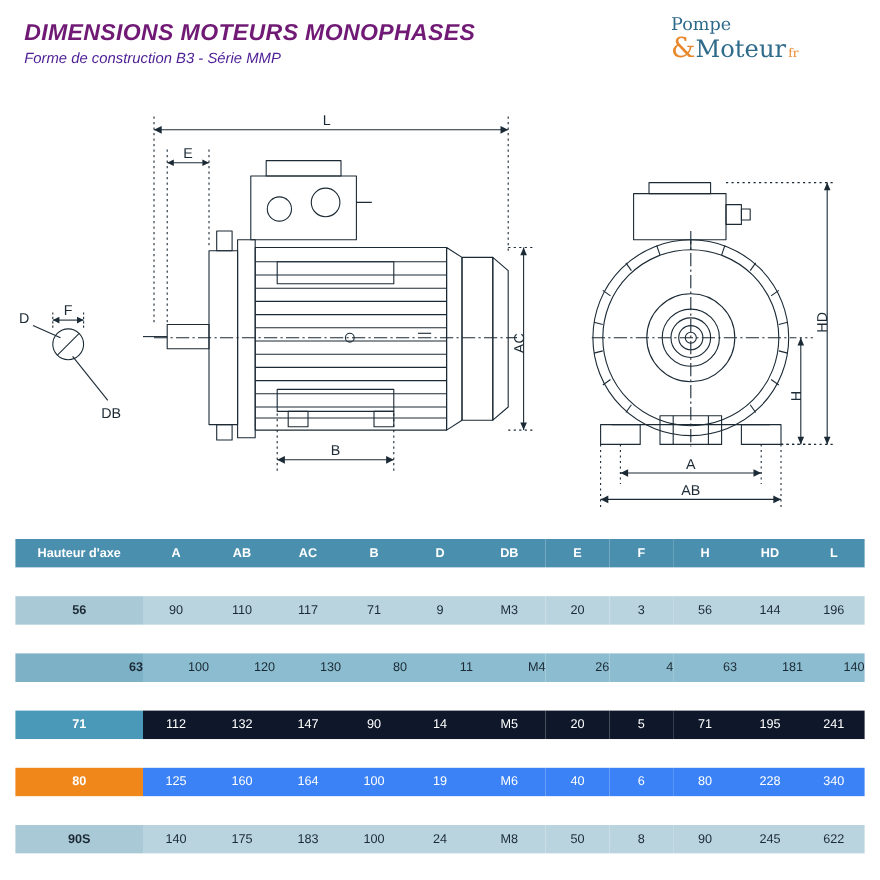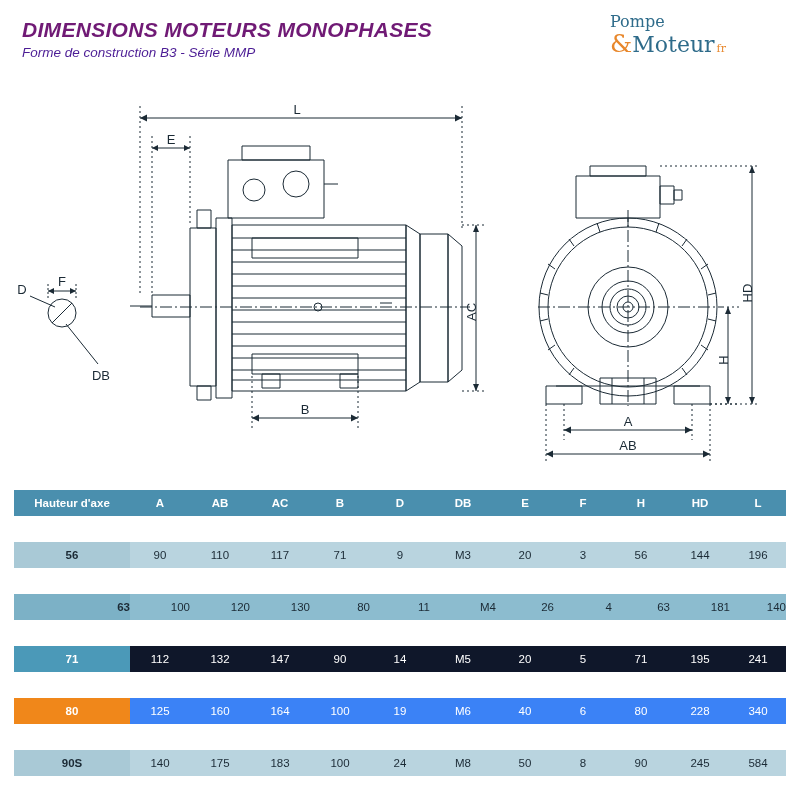--- a/index.html
+++ b/index.html
@@ -442,21 +442,21 @@
           <td>140</td>
           <td>175</td>
           <td>183</td>
           <td>100</td>
           <td>24</td>
           <td>M8</td>
           <td>50</td>
           <td>8</td>
           <td>90</td>
           <td>245</td>
-          <td>584</td>
+          <td>622</td>
         </tr>
         <tr class="sep-row">
             <td colspan="12"></td>
           </tr>
 
       </tbody>
     </table>
   </div>
 
 </div>

